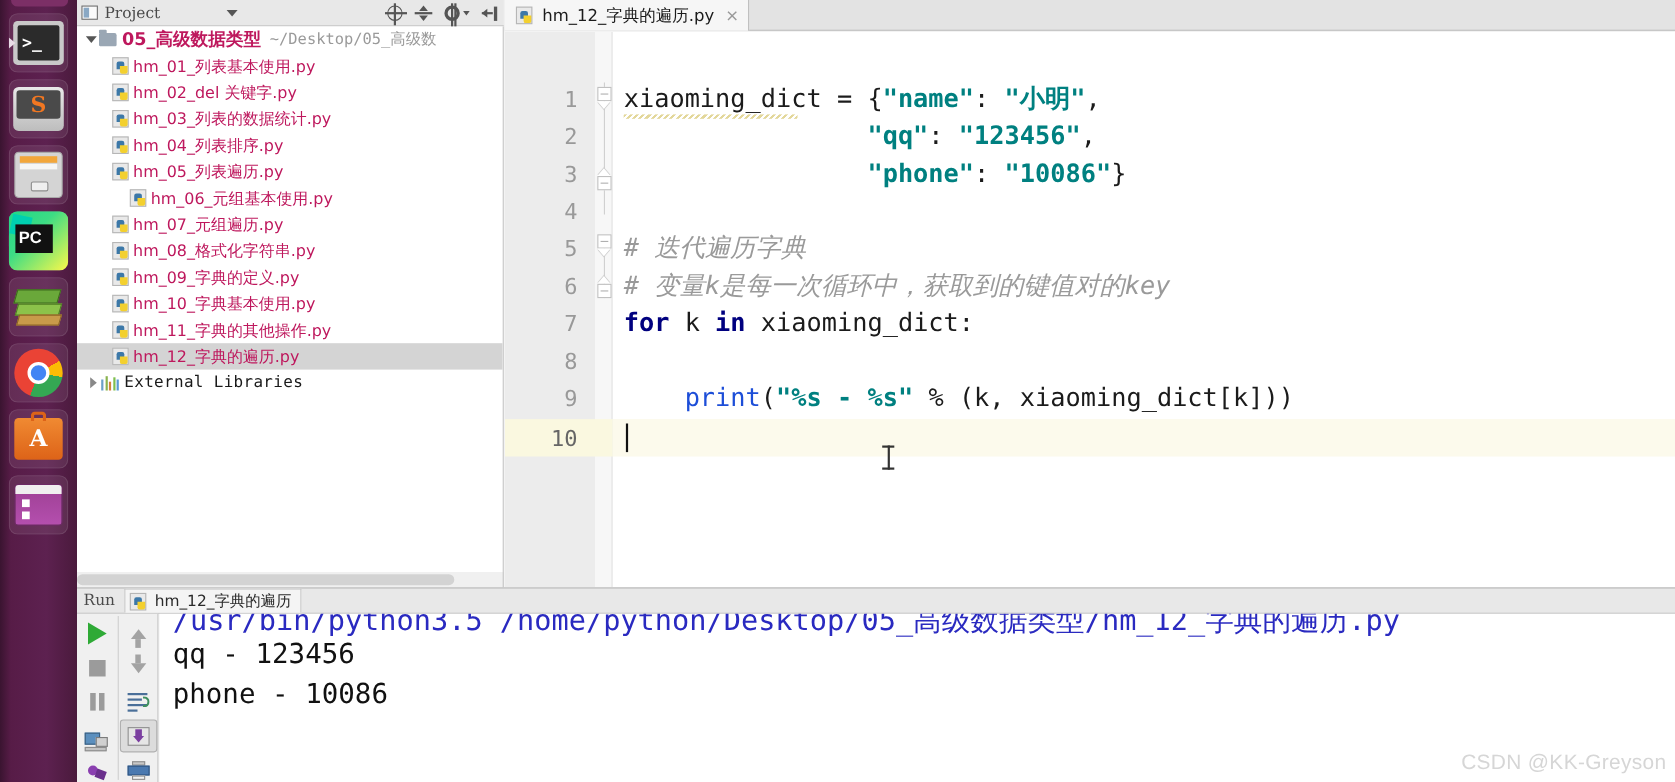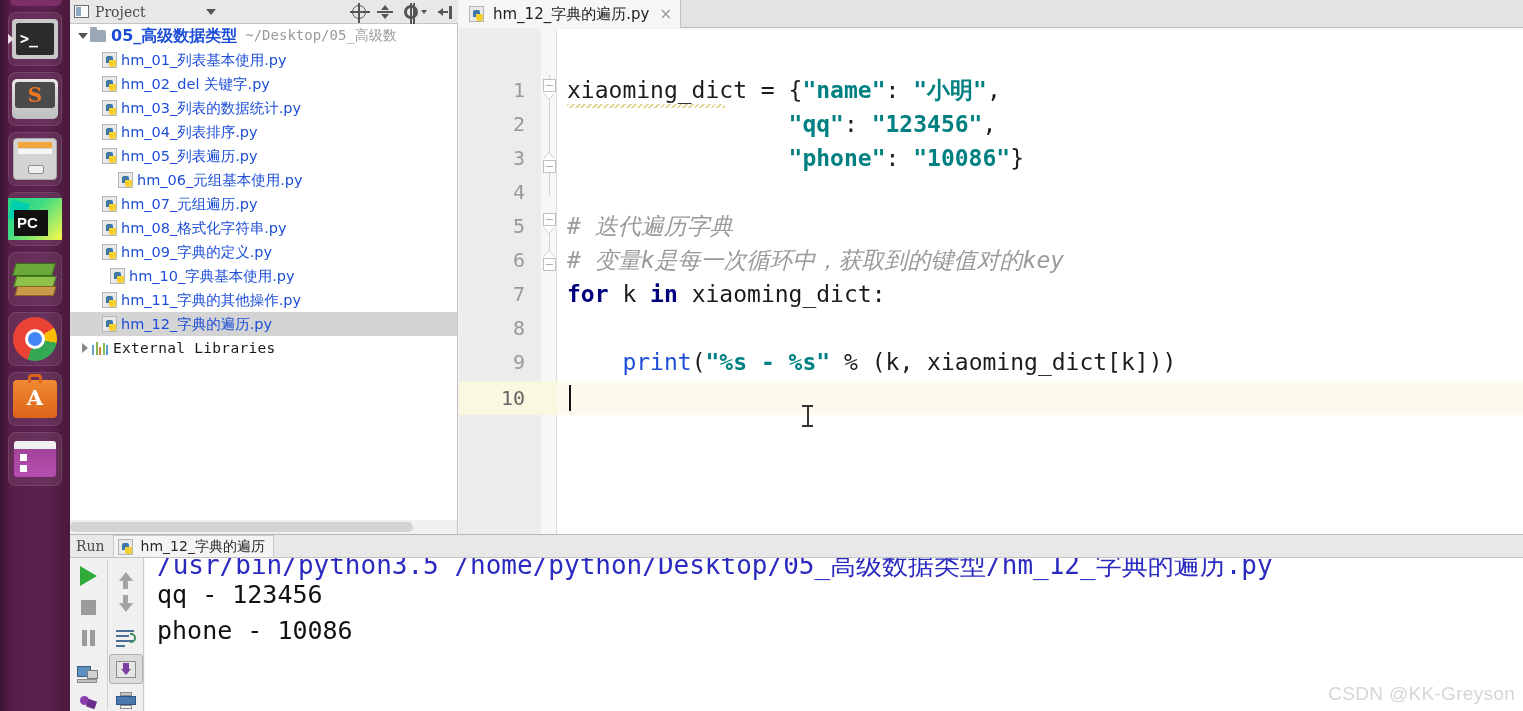--- a/index.html
+++ b/index.html
@@ -73,21 +73,21 @@
     color: #f07722; font-weight: bold; font-size: 20px;
     font-family: "DejaVu Serif", serif;
     text-align: center; line-height: 26px;
   }
   
   .ic-files { width: 44px; height: 42px; background: #d4d4d4; border-radius: 4px; position: relative; border: 1px solid #a9a9a9;}
   .ic-files .f1 { position:absolute; left:4px; top:3px; right:4px; height:6px; background:#f2a63b; }
   .ic-files .f2 { position:absolute; left:4px; top:10px; right:4px; height:5px; background:#f6f6f6; }
   .ic-files .hdl { position:absolute; left:14px; top:26px; width:16px; height:9px; background:#efefef; border:1px solid #8d8d8d; border-radius:2px;}
   
-  .ic-pc { width: 54px; height: 42px; position: relative; background: linear-gradient(135deg,#21d789 0%,#3ddc84 40%,#fcf84a 100%); }
+  .ic-pc { width: 54px; height: 54px; position: relative; background: linear-gradient(135deg,#21d789 0%,#3ddc84 40%,#fcf84a 100%); }
   .ic-pc .blk { position: absolute; left: 6px; top: 12px; width: 34px; height: 26px; background: #111; }
   .ic-pc .blk span { color:#fff; font-weight:bold; font-size:15px; font-family:"Liberation Sans",sans-serif; line-height:26px; padding-left:3px; display:block;}
   .ic-pc .teal { position:absolute; left:2px; top:4px; width:18px; height:18px; background:#00d0b0; transform: rotate(12deg); }
   
   .ic-books { width: 46px; height: 40px; position: relative; }
   .ic-books .b1 { position:absolute; left:2px; top:4px; width:40px; height:13px; background:#6aa83a; transform: skewX(-16deg); border:1px solid #3d6b1c;}
   .ic-books .b2 { position:absolute; left:3px; top:17px; width:40px; height:11px; background:#8cc24a; transform: skewX(-16deg); border:1px solid #4d7c22;}
   .ic-books .b3 { position:absolute; left:4px; top:27px; width:39px; height:10px; background:#c89a4a; transform: skewX(-16deg); border:1px solid #8b6424;}
   
   .ic-chrome { width: 44px; height: 44px; border-radius: 50%; position: relative;
@@ -151,21 +151,21 @@
   .py-ic .pb{position:absolute;left:3px;top:3px;width:7px;height:7px;background:#3c78a8;border-radius:2px 2px 0 0;}
   .py-ic .py{position:absolute;left:6px;top:7px;width:7px;height:7px;background:#f3d02f;border-radius:0 0 2px 2px;}
   .lib-ic { width:16px;height:14px;margin-right:5px; display:flex; align-items:flex-end; gap:1.5px;}
   .lib-ic i { display:block; width:2.4px; background:#8ab34f; }
   .lib-ic i:nth-child(1){height:10px;background:#6aa0c8;}
   .lib-ic i:nth-child(2){height:13px;background:#8ab34f;}
   .lib-ic i:nth-child(3){height:8px;background:#d6823c;}
   .lib-ic i:nth-child(4){height:12px;background:#7fbf4f;}
   .lib-ic i:nth-child(5){height:10px;background:#5b9bd5;}
   .tree-label {
-    font-family: "DejaVu Sans", sans-serif; font-size: 15px; color: #1d4ed8;
+    font-family: "DejaVu Sans", sans-serif; font-size: 15px; color: #be185d;
   }
   .tree-label.root { font-weight: bold; font-size: 16px; font-family:"DejaVu Sans", sans-serif;}
   .tree-label.mono { font-family: "DejaVu Sans", sans-serif; font-size: 14.5px;}
   .tree-path { font-family:"DejaVu Sans Mono", monospace; font-size: 14px; color: #9a9a9a; margin-left: 8px;}
   .tree-label.ext { font-family:"DejaVu Sans Mono", monospace; font-size: 14.5px; color:#1a1a1a; letter-spacing:0.3px;}
 
   .proj-hscroll {
     position:absolute; left:0; top:520px; width:388px; height:14px; background:#f0f0f0; border-right:1px solid #c4c4c4;
   }
   .proj-hscroll .thumb { position:absolute; left:0; top:2px; width:343px; height:10px; background:#d3d3d3; border-radius:5px;}
@@ -452,21 +452,21 @@
           </span>
         <span class="tree-label mono">hm_08_格式化字符串.py</span>
       </div>
       <div class="tree-row" style="padding-left:32px">
         <span class="py-ic">
             <i class="pb"></i>
             <i class="py"></i>
           </span>
         <span class="tree-label mono">hm_09_字典的定义.py</span>
       </div>
-      <div class="tree-row" style="padding-left:40px">
+      <div class="tree-row" style="padding-left:32px">
         <span class="py-ic">
             <i class="pb"></i>
             <i class="py"></i>
           </span>
         <span class="tree-label mono">hm_10_字典基本使用.py</span>
       </div>
       <div class="tree-row" style="padding-left:32px">
         <span class="py-ic">
             <i class="pb"></i>
             <i class="py"></i>

